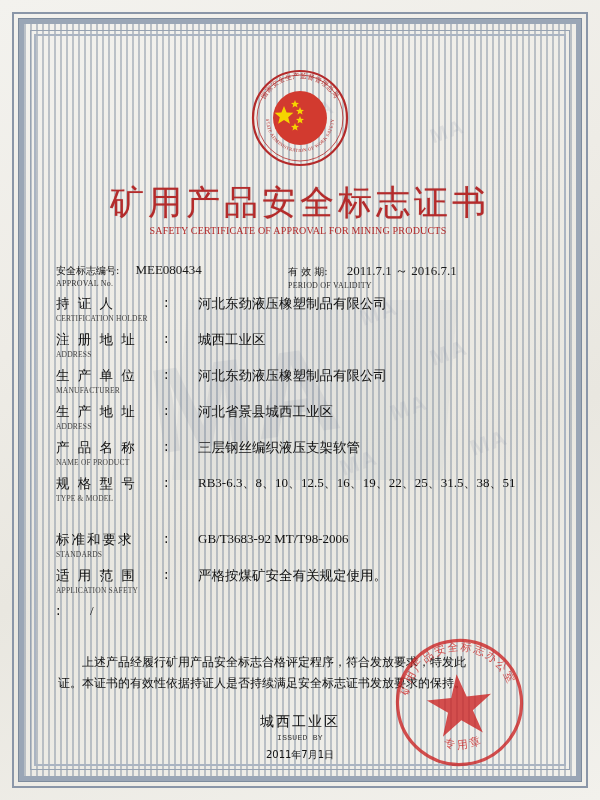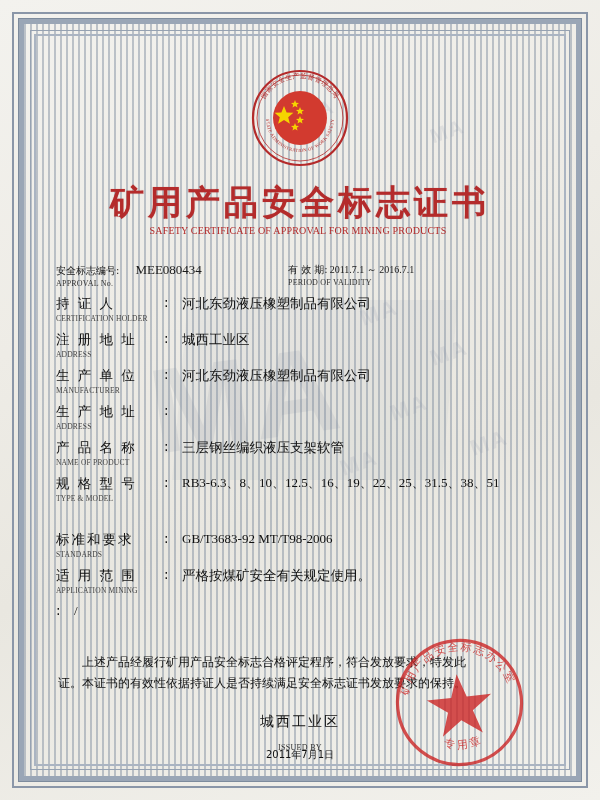--- a/index.html
+++ b/index.html
@@ -108,21 +108,21 @@
     height: 100px;
   }
 
   .title-cn {
     position: absolute;
     top: 140px;
     left: 0; right: 0;
     text-align: center;
     font-family: "DejaVu Sans", "Liberation Sans", sans-serif;
     font-size: 34px;
-    font-weight: bold;
+    font-weight: normal;
     letter-spacing: 4px;
     color: #b42b2b;
     text-shadow: 0 0 1px rgba(150,20,20,0.4);
   }
   .title-en {
     position: absolute;
     top: 185px;
     left: 0; right: 4px;
     text-align: center;
     font-family: "Liberation Serif", serif;
@@ -144,21 +144,21 @@
   .topline .en { font-family: "Liberation Serif", serif; font-size: 8px; color: #333; letter-spacing: 0.2px; }
   .approval-no {
     position: absolute;
     left: 0; top: 0;
   }
   .approval-no .val { margin-left: 16px; font-family: "Liberation Serif", serif; font-size: 13px; }
   .validity {
     position: absolute;
     left: 232px; top: 0;
   }
-  .validity .val { margin-left: 2px; font-family: "Liberation Serif", serif; font-size: 10px; }
+  .validity .val { margin-left: 19px; font-family: "Liberation Serif", serif; font-size: 13px; }
   .sub-en { display: block; margin-top: 1px; }
 
   .fields {
     position: absolute;
     top: 254px;
     left: 14px;
     right: 10px;
   }
   .field-row {
     display: flex;
@@ -190,21 +190,21 @@
     flex: 0 0 10px;
     font-family: "DejaVu Sans", "Liberation Sans", sans-serif;
     font-size: 13.5px;
     color: #111;
   }
   .value {
     flex: 1;
     font-family: "DejaVu Sans", "Liberation Sans", sans-serif;
     font-size: 13.5px;
     color: #111;
-    padding-left: 8px;
+    padding-left: 24px;
     line-height: 1.35;
   }
   .value.latin { font-family: "Liberation Serif", serif; font-size: 13px; }
 
   .gap-lg { height: 20px; }
 
   .statement {
     position: absolute;
     top: 612px;
     left: 16px;
@@ -225,24 +225,24 @@
     text-align: center;
   }
   .issued-cn {
     font-family: "DejaVu Sans", "Liberation Sans", sans-serif;
     font-size: 14px;
     letter-spacing: 2px;
     color: #111;
   }
   .issued-en {
     display: block;
-    font-family: Liberation Serif, serif;
+    font-family: Liberation Mono, monospace;
     font-size: 8px;
     color: #333;
-    margin-top: 12px;
+    margin-top: 2px;
     letter-spacing: 0.3px;
   }
   .issue-date {
     position: absolute;
     top: 708px;
     left: 0; right: 0;
     text-align: center;
     font-family: "DejaVu Sans", "Liberation Sans", sans-serif;
     font-size: 10px;
     color: #111;
@@ -350,20 +350,21 @@
         <div class="colon">:</div>
         <div class="value">河北东劲液压橡塑制品有限公司</div>
       </div>
 
       <div class="field-row">
         <div class="label-block">
           <span class="label-cn">生 产 地 址</span>
           <span class="label-en">ADDRESS</span>
         </div>
         <div class="colon">:</div>
+        <div class="value">河北省景县城西工业区</div>
       </div>
 
       <div class="field-row">
         <div class="label-block">
           <span class="label-cn">产 品 名 称</span>
           <span class="label-en">NAME OF PRODUCT</span>
         </div>
         <div class="colon">:</div>
         <div class="value">三层钢丝编织液压支架软管</div>
       </div>
@@ -384,21 +385,21 @@
           <span class="label-cn">标准和要求</span>
           <span class="label-en">STANDARDS</span>
         </div>
         <div class="colon">:</div>
         <div class="value latin">GB/T3683-92 MT/T98-2006</div>
       </div>
 
       <div class="field-row">
         <div class="label-block">
           <span class="label-cn">适 用 范 围</span>
-          <span class="label-en">APPLICATION MINING</span>
+          <span class="label-en">APPLICATION SAFETY</span>
         </div>
         <div class="colon">:</div>
         <div class="value">严格按煤矿安全有关规定使用。</div>
       </div>
 
       <div class="field-row">
         <div class="colon">:</div>
         <div class="value latin">/</div>
       </div>
 

